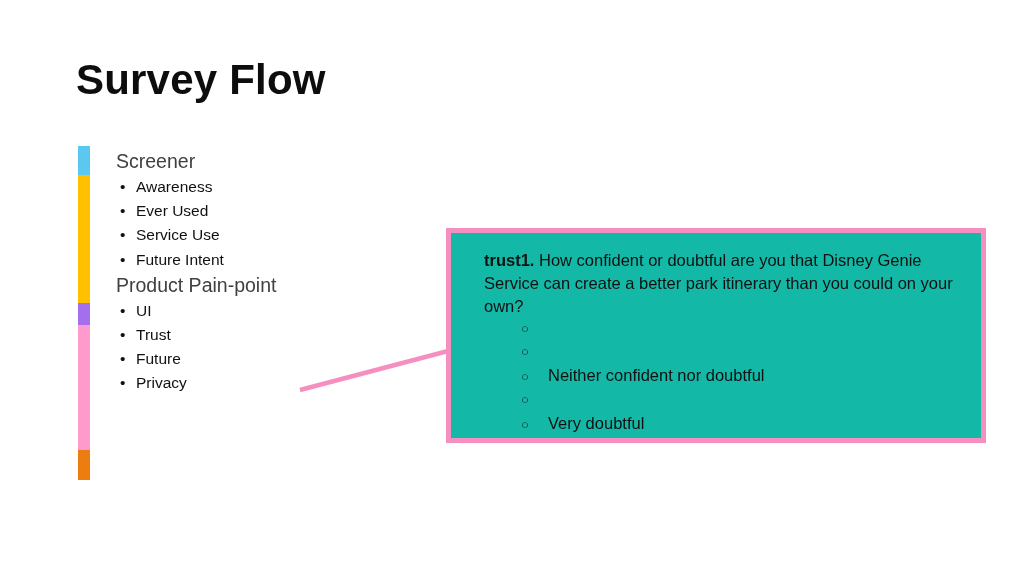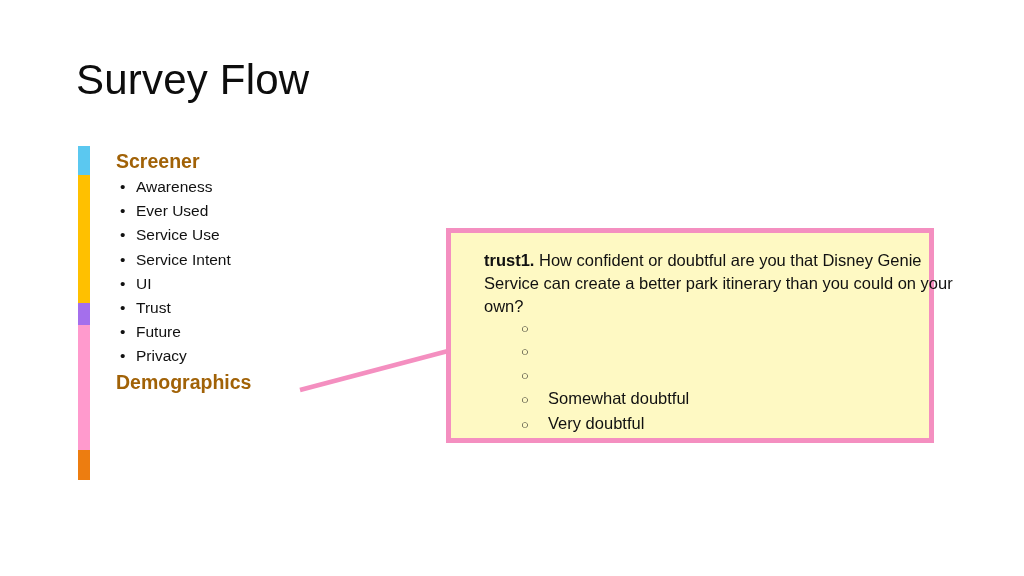--- a/index.html
+++ b/index.html
@@ -16,21 +16,21 @@
     color: #111111;
     -webkit-font-smoothing: antialiased;
   }
 
   
   #slide-title {
     position: absolute;
     left: 76px;
     top: 57px;
     font-size: 42px;
-    font-weight: 400;
+    font-weight: 700;
     letter-spacing: 0.2px;
     line-height: 1.1;
     color: #0d0d0d;
     white-space: nowrap;
   }
 
   
   #flow-colorbar {
     position: absolute;
     left: 78px;
@@ -47,22 +47,22 @@
   
   #flow-list {
     position: absolute;
     left: 116px;
     top: 148px;
     width: 300px;
   }
   .flow-section {
     font-size: 19.5px;
     line-height: 27px;
-    font-weight: 700;
-    color: #a16207;
+    font-weight: 400;
+    color: #404040;
     white-space: nowrap;
   }
   .flow-sub {
     font-size: 15.5px;
     line-height: 24.2px;
     font-weight: 400;
     color: #111111;
     white-space: nowrap;
     padding-left: 4px;
     display: flex;
@@ -84,25 +84,25 @@
     width: 170px;
     height: 64px;
     pointer-events: none;
   }
 
   
   #callout-box {
     position: absolute;
     left: 446px;
     top: 228px;
-    width: 488px;
+    width: 540px;
     height: 215px;
     box-sizing: border-box;
     border: 5px solid #c2410c;
-    background: #fef9c3;
+    background: #14b8a6;
   }
   #callout-question {
     position: absolute;
     left: 33px;
     top: 16px;
     width: 487px;
     font-size: 16.5px;
     line-height: 23px;
     color: #111111;
     text-align: left;
@@ -154,61 +154,61 @@
     <div class="flow-sub">
       <span class="dot">•</span>
       <span>Ever Used</span>
     </div>
     <div class="flow-sub">
       <span class="dot">•</span>
       <span>Service Use</span>
     </div>
     <div class="flow-sub">
       <span class="dot">•</span>
-      <span>Service Intent</span>
-    </div>
+      <span>Future Intent</span>
+    </div>
+    <div class="flow-section">Product Pain-point</div>
     <div class="flow-sub">
       <span class="dot">•</span>
       <span>UI</span>
     </div>
     <div class="flow-sub">
       <span class="dot">•</span>
       <span>Trust</span>
     </div>
     <div class="flow-sub">
       <span class="dot">•</span>
       <span>Future</span>
     </div>
     <div class="flow-sub">
       <span class="dot">•</span>
       <span>Privacy</span>
     </div>
-    <div class="flow-section">Demographics</div>
   </div>
 
 <svg id="connector-line" viewBox="0 0 170 64" xmlns="http://www.w3.org/2000/svg">
   <line id="connector-seg" x1="10" y1="54" x2="158" y2="15" stroke="#F48FC0" stroke-width="4.5" stroke-linecap="butt"></line>
 </svg>
 
 <div id="callout-box" style="border-color: rgb(244, 143, 192);">
   <div id="callout-question">
     <span class="qcode">trust1.</span><span> How confident or doubtful are you that Disney Genie Service can create a better park itinerary than you could on your own?</span>
   </div>
   <div id="callout-options">
       <div class="opt-row">
         <span class="ocircle">○</span>
       </div>
       <div class="opt-row">
         <span class="ocircle">○</span>
       </div>
       <div class="opt-row">
         <span class="ocircle">○</span>
-      </div>
-      <div class="opt-row">
-        <span class="ocircle">○</span>
-        <span>Somewhat doubtful</span>
+        <span>Neither confident nor doubtful</span>
+      </div>
+      <div class="opt-row">
+        <span class="ocircle">○</span>
       </div>
       <div class="opt-row">
         <span class="ocircle">○</span>
         <span>Very doubtful</span>
       </div>
     </div>
 </div>
 
 </body></html>

